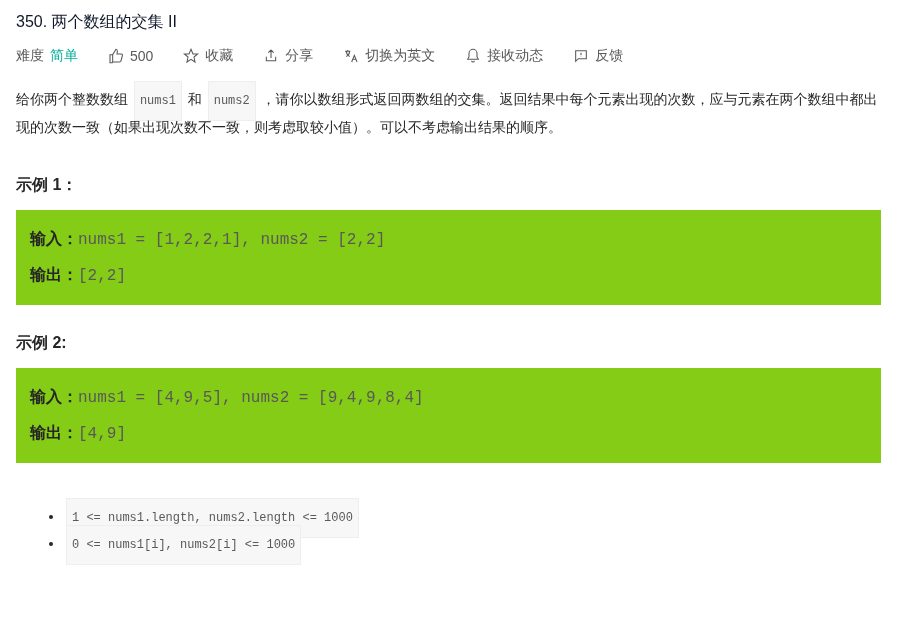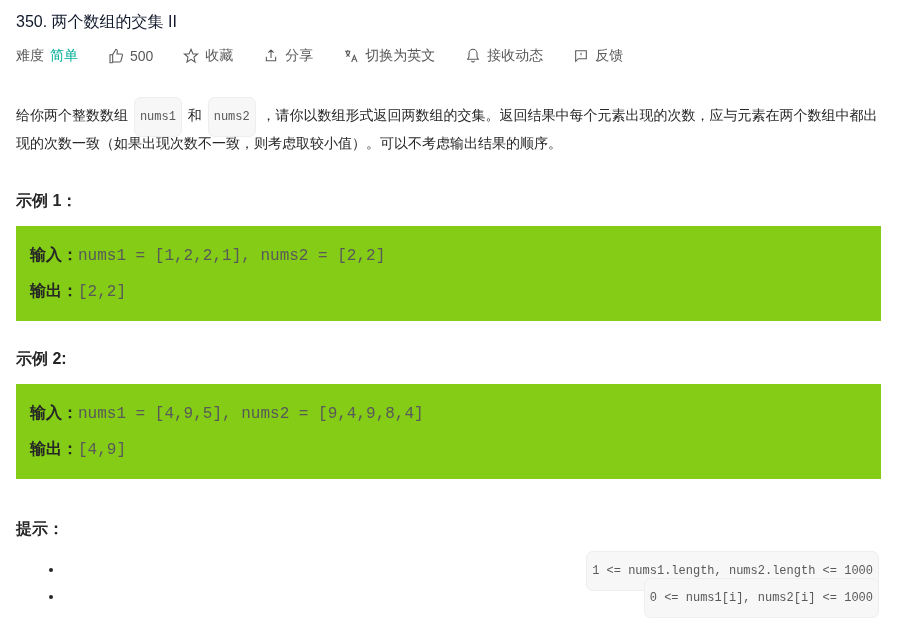--- a/index.html
+++ b/index.html
@@ -16,21 +16,21 @@
       font-weight: 500;
       color: #0f172a;
       margin-bottom: 14px;
     }
     .meta-row {
       display: flex;
       align-items: center;
       gap: 30px;
       font-size: 14px;
       color: #595959;
-      margin-bottom: 36px;
+      margin-bottom: 20px;
     }
     .meta-item {
       display: inline-flex;
       align-items: center;
       gap: 6px;
       cursor: pointer;
     }
     .difficulty-label { color: #595959; }
     .difficulty-easy { color: #00af9b; }
     .icon { display: inline-flex; align-items: center; justify-content: center; }
@@ -38,21 +38,21 @@
     .description {
       font-size: 14px;
       line-height: 2.0;
       color: #262626;
       margin-bottom: 34px;
     }
     .code-inline {
       font-family: "Menlo", "Monaco", "Consolas", "Courier New", monospace;
       background: #f7f7f7;
       border: 1px solid #eee;
-      border-radius: 7px;
+      border-radius: 0;
       padding: 12px 5px;
       font-size: 12px;
       color: #595959;
       margin: 0 2px;
     }
     .section-head {
       font-weight: 700;
       font-size: 16px;
       color: #262626;
       margin-bottom: 14px;
@@ -76,21 +76,20 @@
     }
     .hints-section { margin-top: 40px; }
     .hints-list {
       list-style: disc;
       padding-left: 48px;
       margin-top: 16px;
     }
     .hints-list li {
       line-height: 1.9;
       color: #262626;
-      text-align: right;
     }
     .hints-list .code-inline {
       font-family: "Menlo", "Monaco", "Consolas", "Courier New", monospace;
       color: #595959;
     }
   </style>
 </head>
 <body>
 
 <div class="title">350. 两个数组的交集 II</div>
@@ -173,18 +172,17 @@
     <div>
       <span class="label">输入：</span><span class="mono">nums1 = [4,9,5], nums2 = [9,4,9,8,4]</span>
     </div>
     <div>
       <span class="label">输出：</span><span class="mono">[4,9]</span>
     </div>
   </div>
 </div>
 
 <div class="hints-section">
-  <div class="section-head">提示：</div>
   <ul class="hints-list">
     <li><span class="code-inline">1 &lt;= nums1.length, nums2.length &lt;= 1000</span></li>
     <li><span class="code-inline">0 &lt;= nums1[i], nums2[i] &lt;= 1000</span></li>
   </ul>
 </div>
 
 </body></html>

